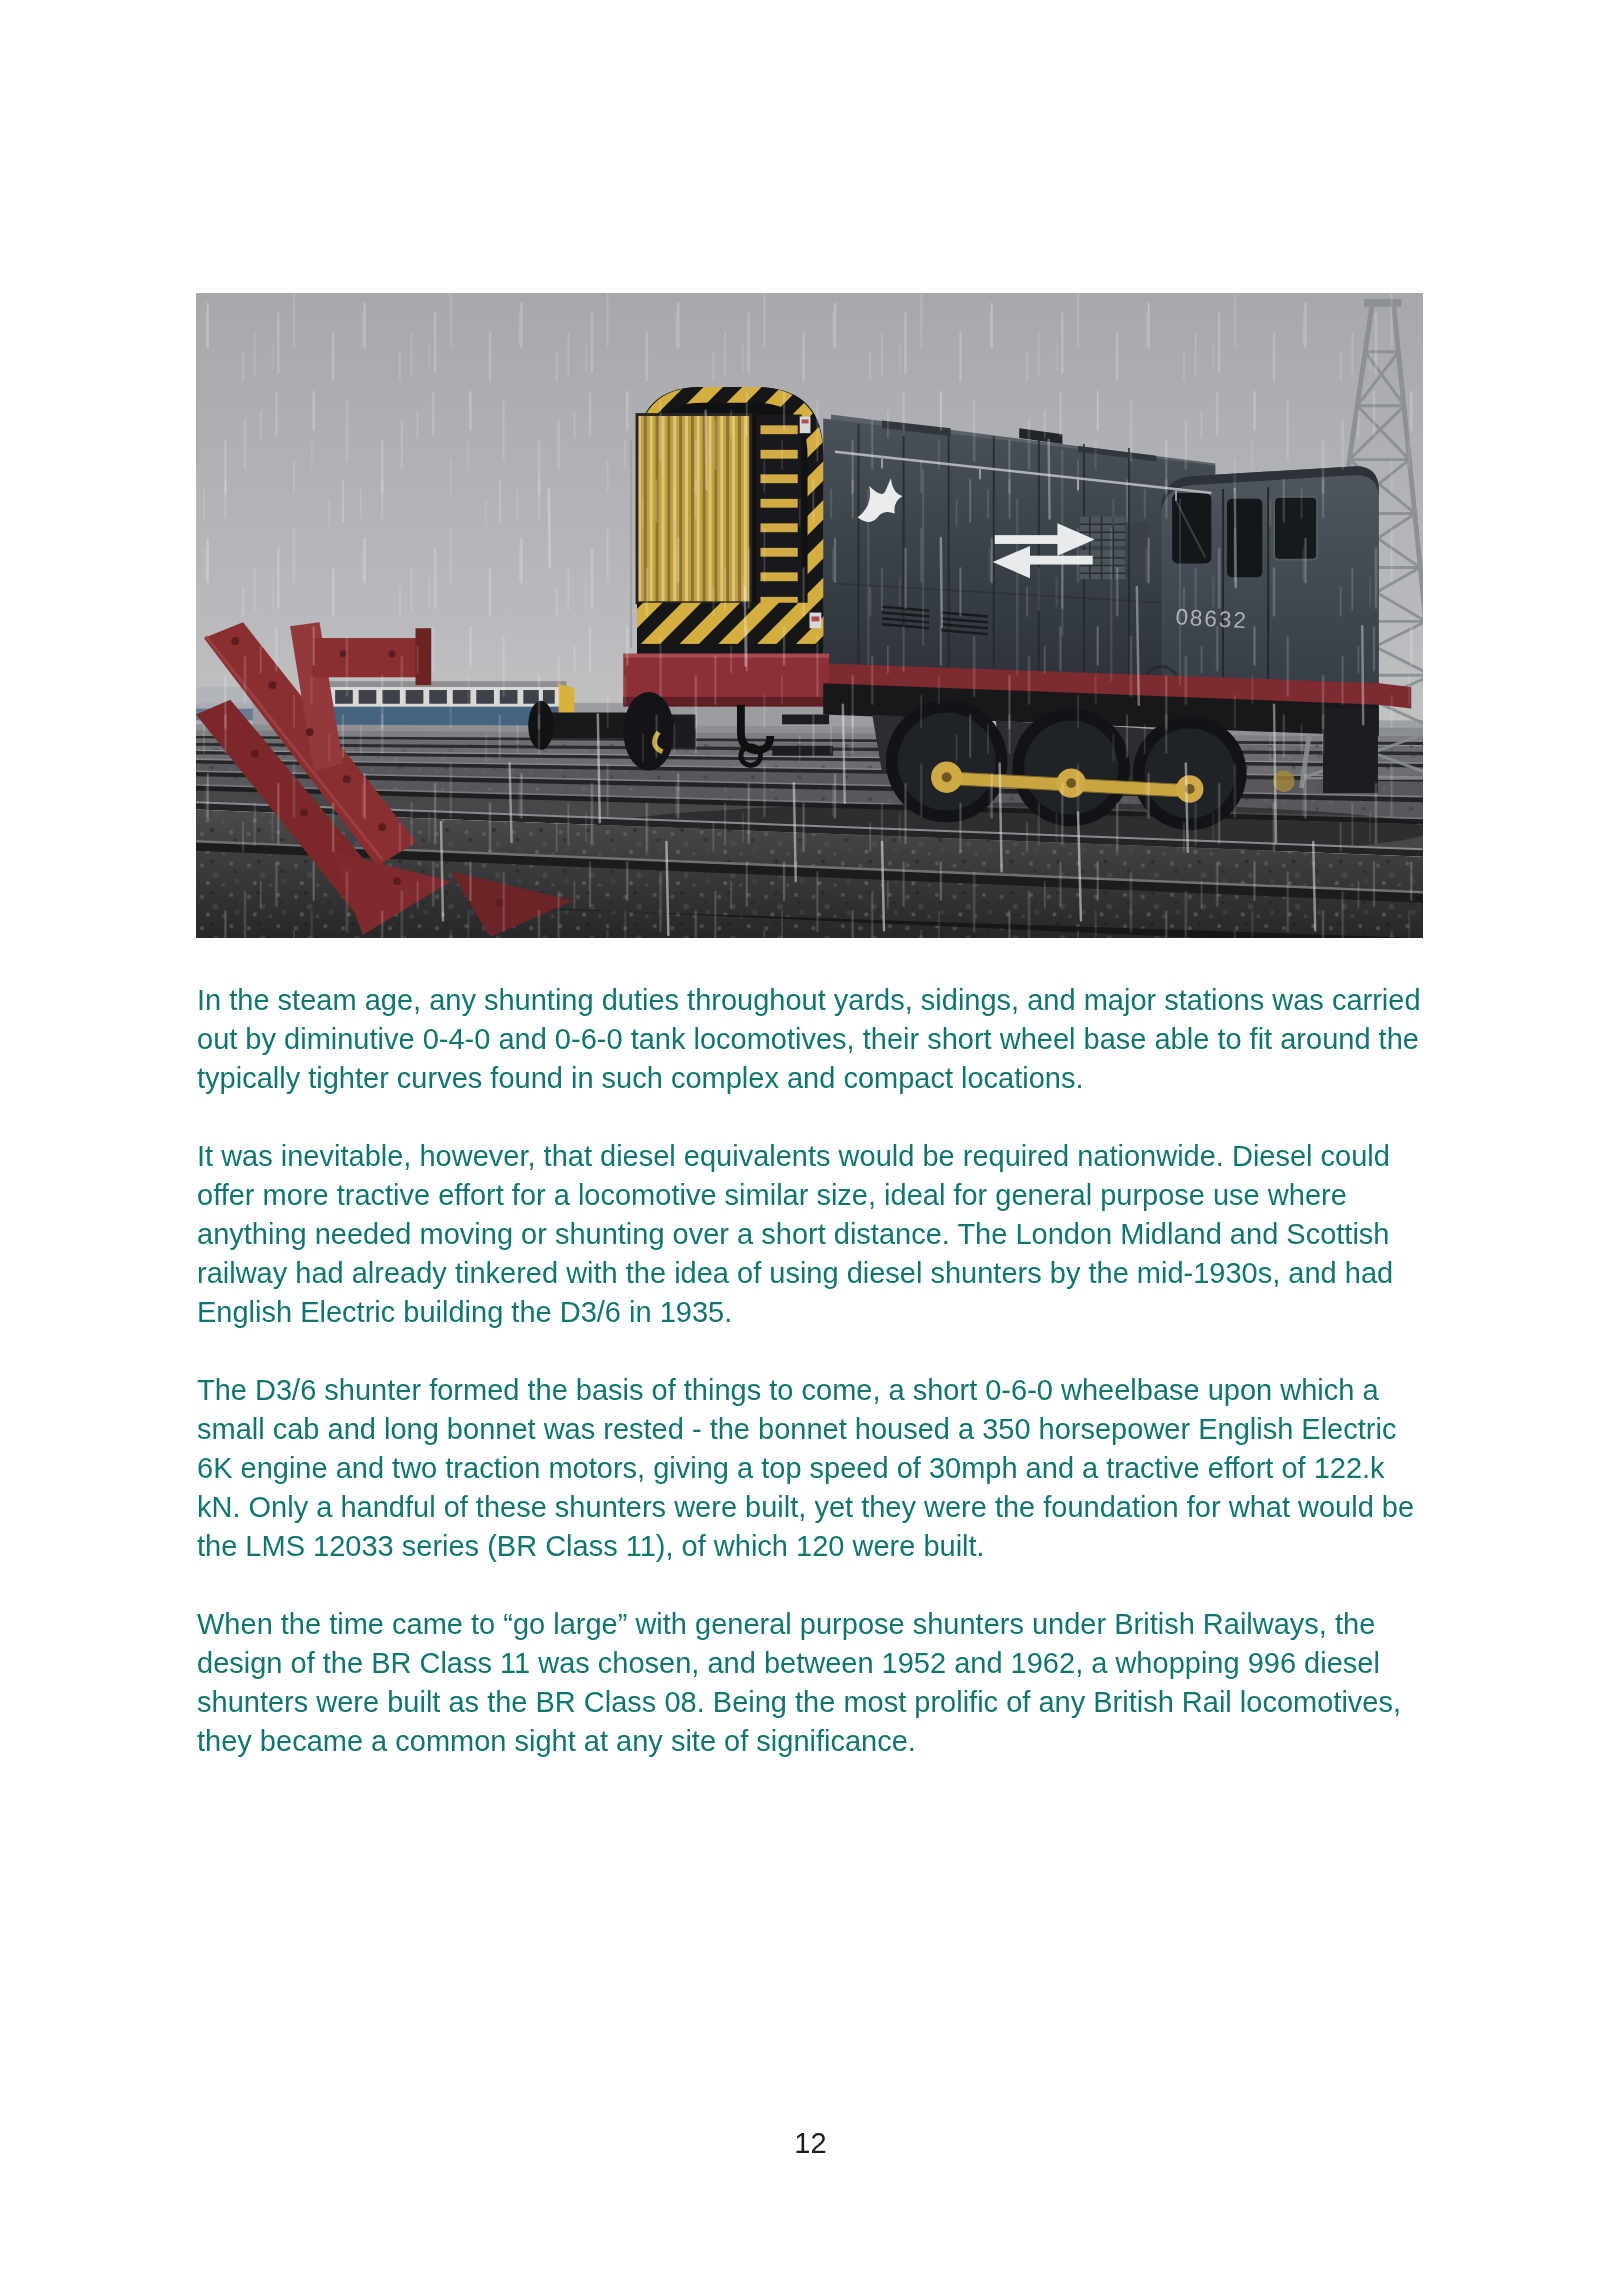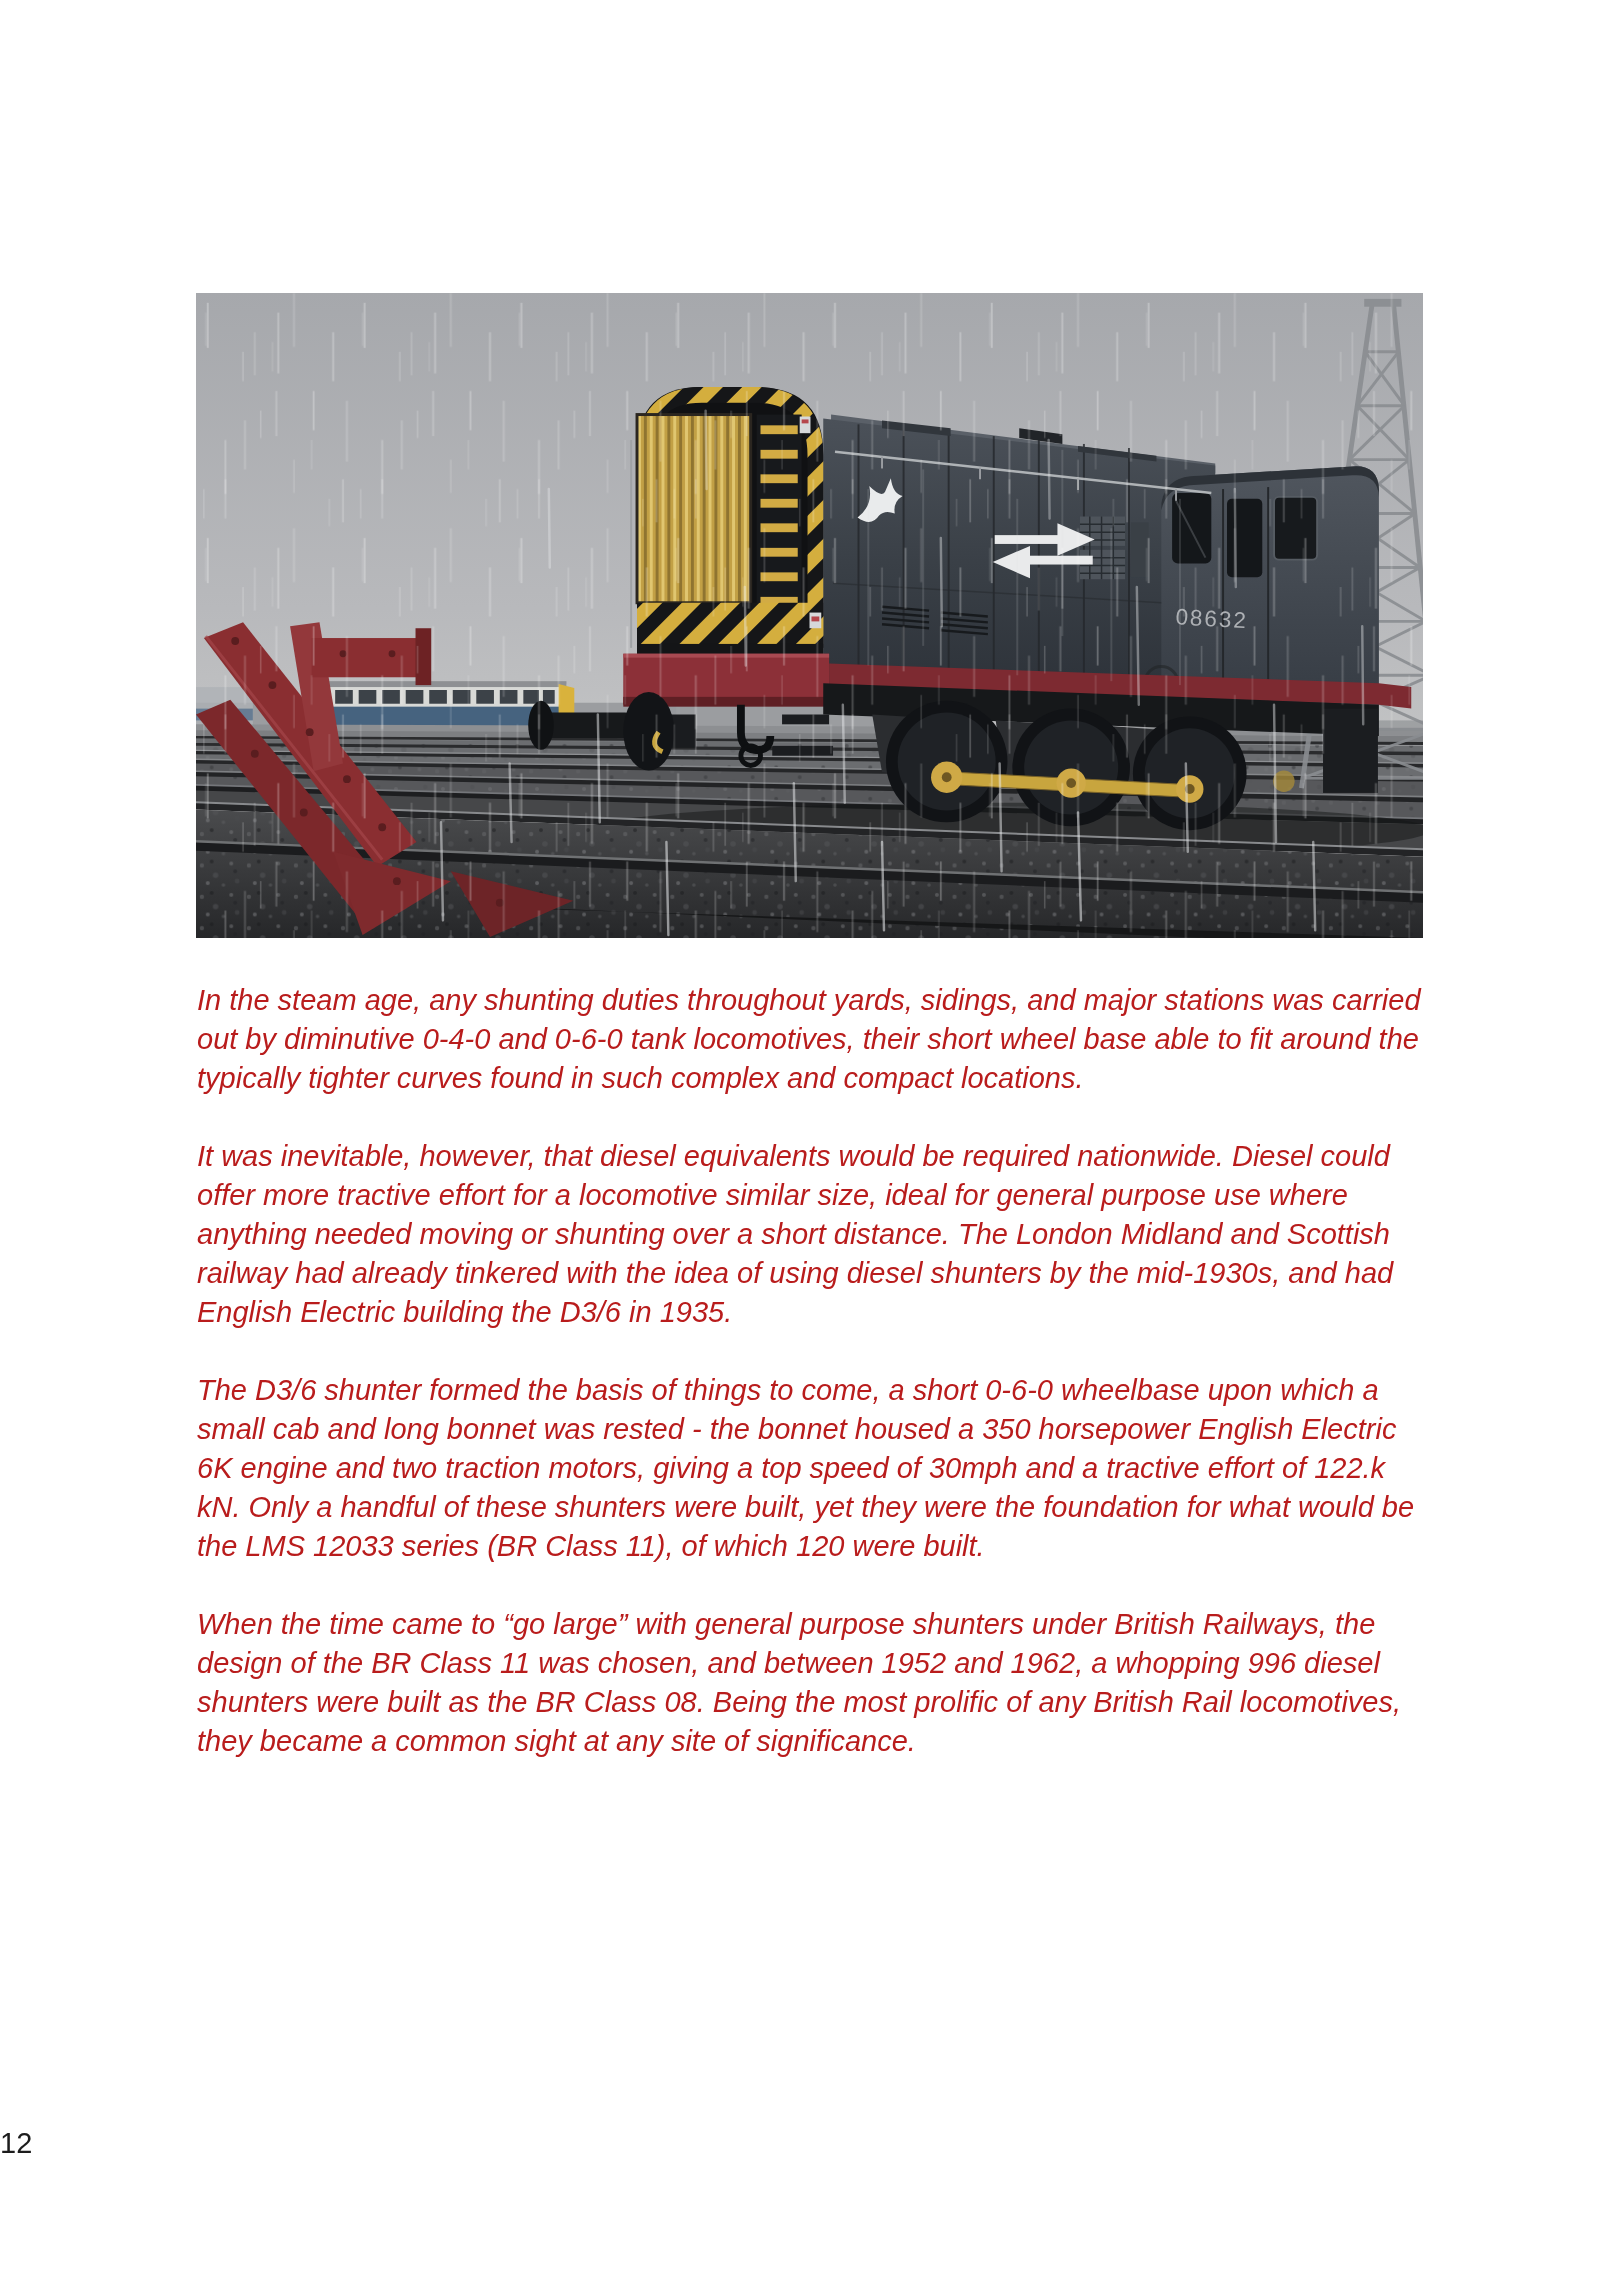--- a/index.html
+++ b/index.html
@@ -12,26 +12,26 @@
     position:absolute;left:198px;top:196px;width:1235px;margin:0;
     font-size:44px;line-height:51px;font-weight:bold;color:#111;
     letter-spacing:0px;
   }
   .photo{
     position:absolute;left:196px;top:293px;width:1227px;height:645px;margin:0;
   }
   .photo svg{display:block;width:100%;height:100%;}
   .body-text{
     position:absolute;left:197px;top:981px;width:1233px;
-    font-size:29px;line-height:39px;color:#b91c1c;font-style:italic;
+    font-size:29px;line-height:39px;color:#0f766e;
   }
   .body-text p{margin:0 0 39px 0;}
   .page-number{
     position:absolute;left:0;top:2127px;width:100%;
-    text-align:left;font-size:29px;line-height:33px;color:#1c1c1c;
+    text-align:center;font-size:29px;line-height:33px;color:#1c1c1c;
   }
 </style>
 </head>
 <body>
 
 <div class="page">
 
 
   <figure class="photo" role="img">
     <svg viewBox="0 0 1252 658" preserveAspectRatio="none">

